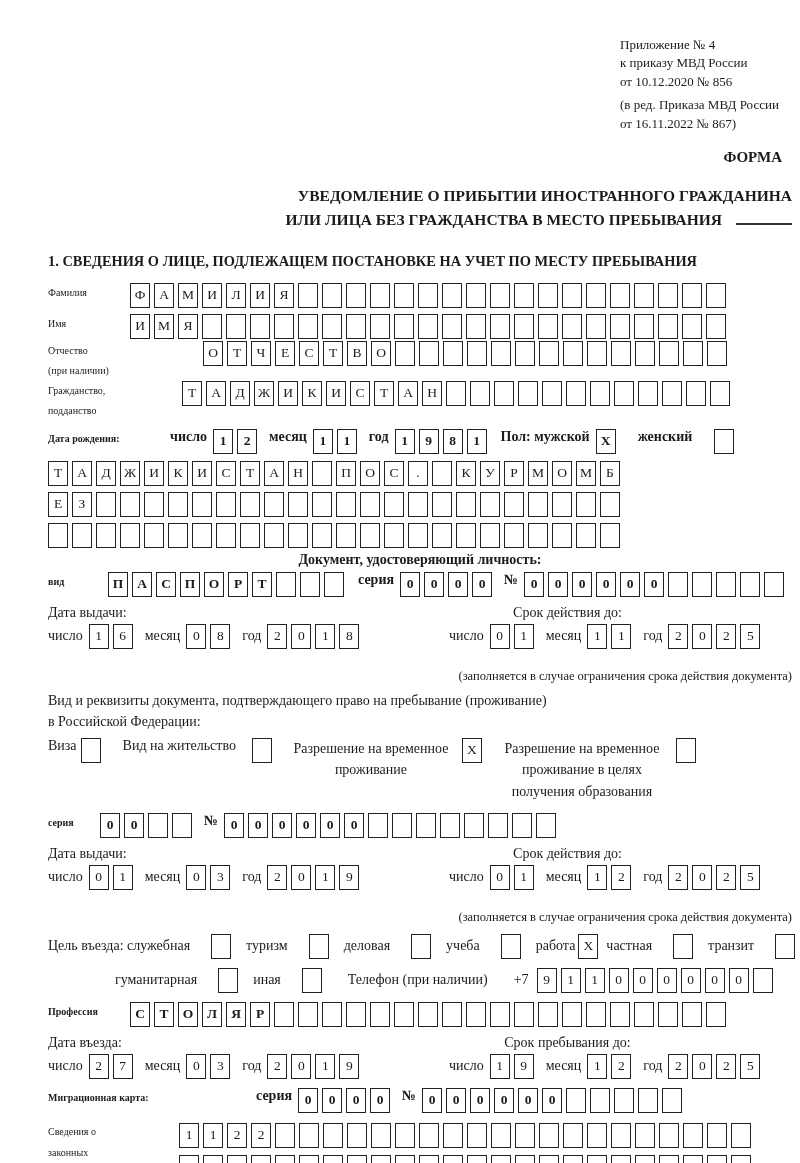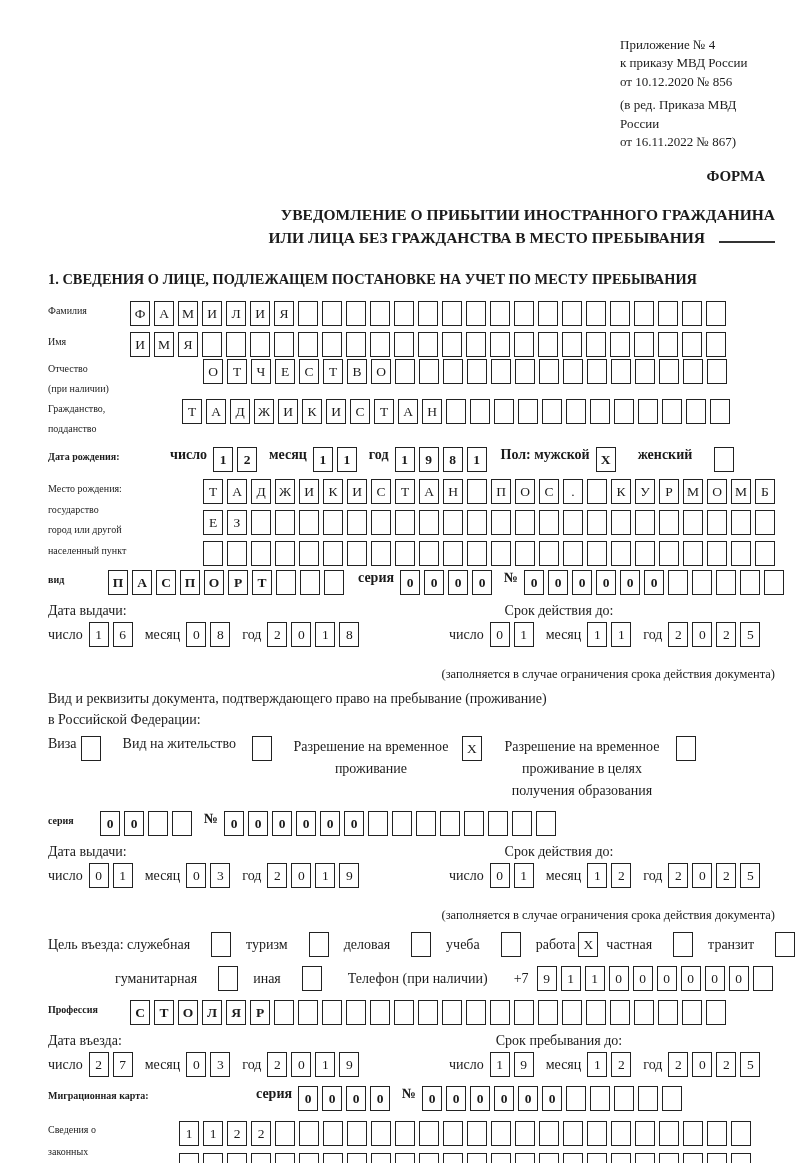--- a/index.html
+++ b/index.html
@@ -1,20 +1,20 @@
 <!DOCTYPE html>
 <html><head>
 <meta charset="utf-8">
 <style>
   * { margin:0; padding:0; box-sizing:border-box; }
   html,body { background:#ffffff; }
   .page {
     width:800px; height:1163px; background:#fff;
     font-family:"Liberation Serif","DejaVu Serif",serif;
-    color:#1b1b1b; padding:36px 25px 0 48px; overflow:hidden; position:relative;
+    color:#1b1b1b; padding:36px 8px 0 48px; overflow:hidden; position:relative;
   }
   
   .annex { margin-left:572px; font-size:13px; line-height:1.42; }
   .annex .gap { margin-top:5px; }
   .forma { text-align:right; padding-right:10px; font-weight:bold; font-size:15px; margin-top:16px; }
   .title { text-align:right; font-weight:bold; font-size:15.5px; line-height:1.5; margin-top:18px; }
   .blank { display:inline-block; width:56px; height:13px; border-bottom:2px solid #333; margin-left:14px; }
   .sec1 { font-weight:bold; font-size:14.4px; margin-top:22px; }
   
   .frow { display:flex; align-items:flex-start; }
@@ -219,26 +219,20 @@
     <span class="boxes">
         <span class="box">X</span>
       </span>
     <span class="sub" style="margin-left:22px">женский</span>
     <span class="boxes" style="margin-left:16px">
         <span class="box"></span>
       </span>
   </div>
 
   <div class="frow" style="margin-top:7px">
-    <span class="lbl w155" style="line-height:20.5px">
-      <span>Место рождения:</span><br>
-      <span>государство</span><br>
-      <span>город или другой</span><br>
-      <span>населенный пункт</span>
-    </span>
     <span class="vboxes">
       <span class="boxes">
           <span class="box">Т</span>
           <span class="box">А</span>
           <span class="box">Д</span>
           <span class="box">Ж</span>
           <span class="box">И</span>
           <span class="box">К</span>
           <span class="box">И</span>
           <span class="box">С</span>
@@ -307,20 +301,21 @@
           <span class="box"></span>
           <span class="box"></span>
           <span class="box"></span>
           <span class="box"></span>
           <span class="box"></span>
           <span class="box"></span>
         </span>
     </span>
   </div>
 
+  <div class="plain" style="text-align:center;font-weight:bold;margin-top:4px">Документ, удостоверяющий личность:</div>
 
   <div class="frow vcenter" style="margin-top:4px">
     <span class="lbl" style="width:60px">вид</span>
     <span class="boxes">
         <span class="box">П</span>
         <span class="box">А</span>
         <span class="box">С</span>
         <span class="box">П</span>
         <span class="box">О</span>
         <span class="box">Р</span>

